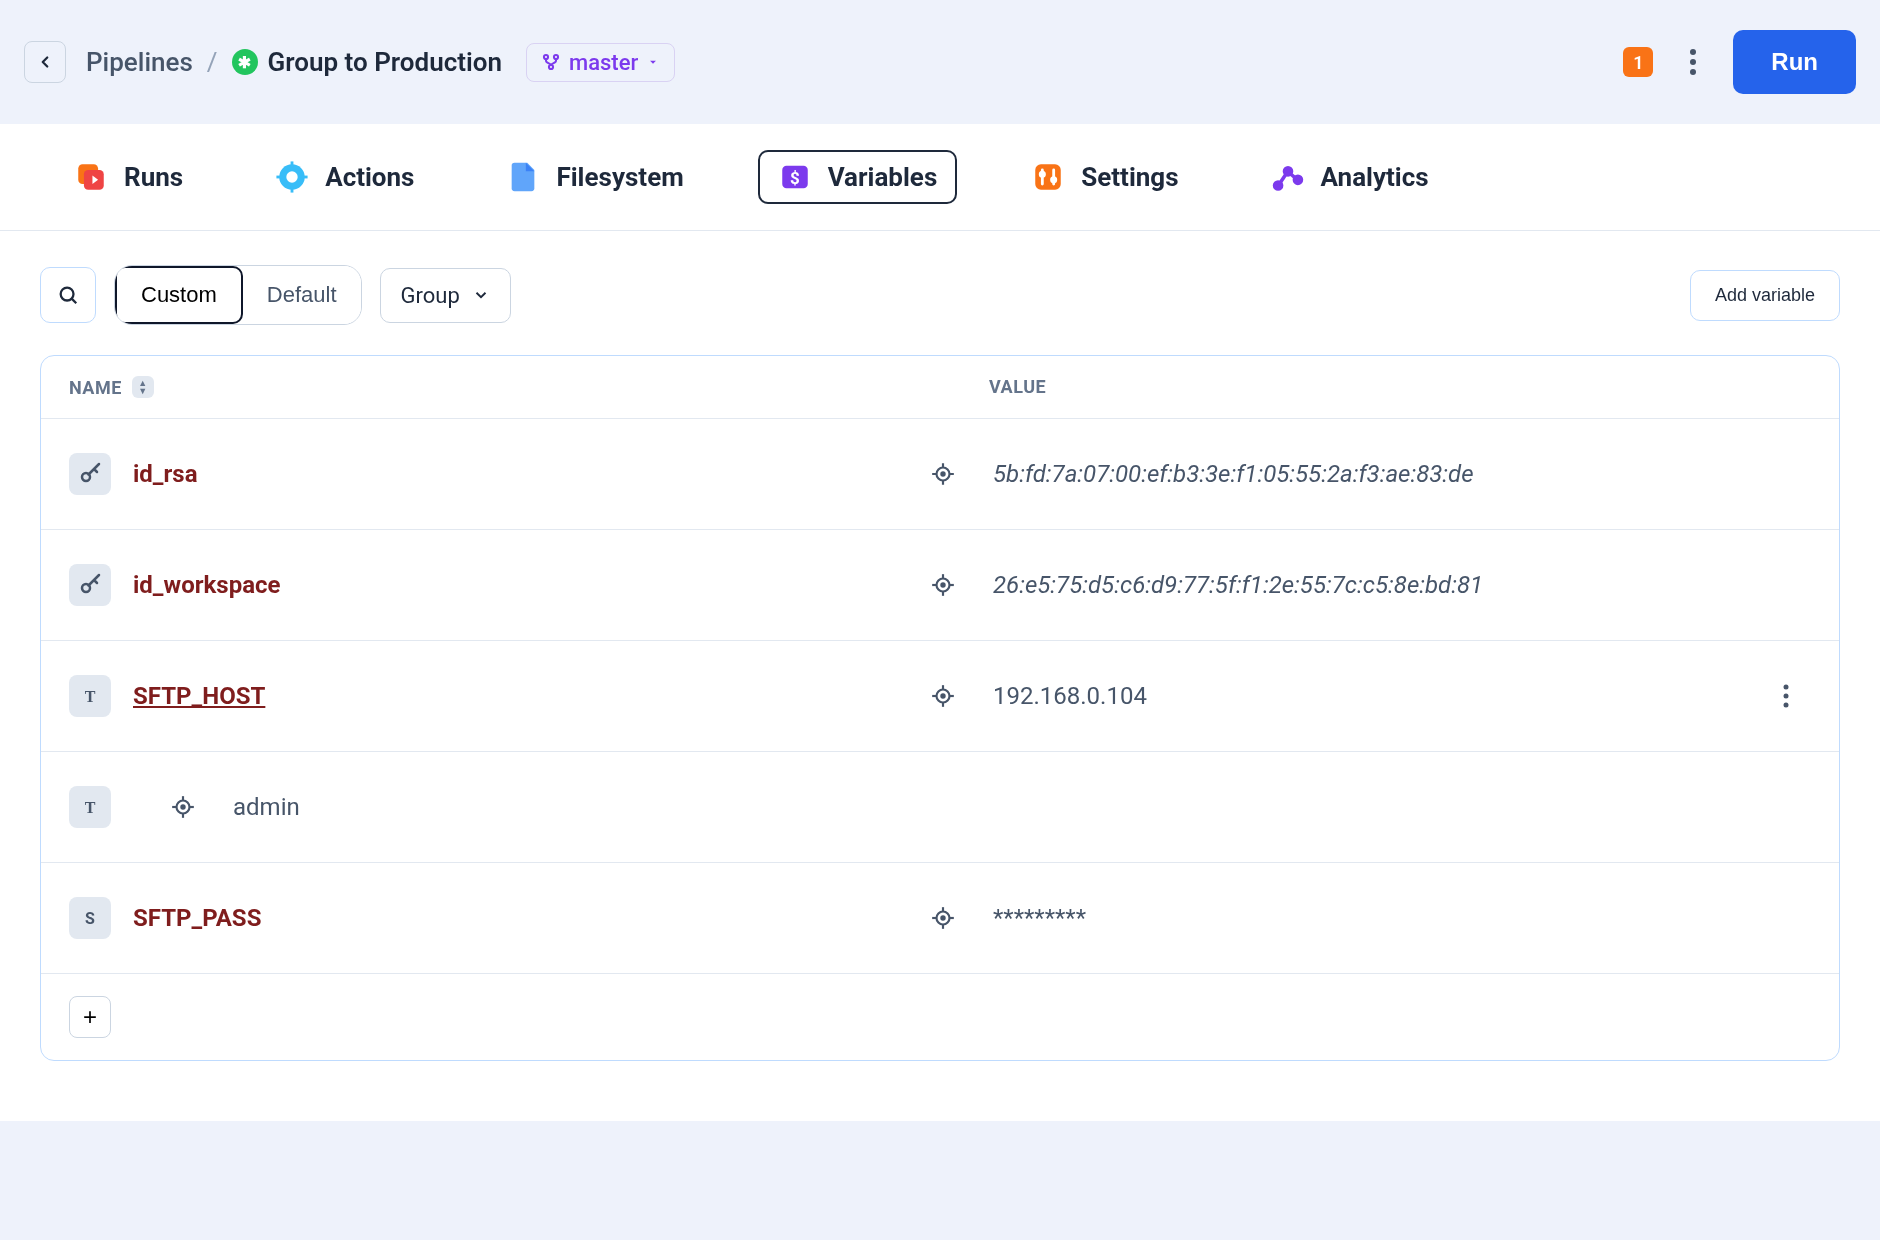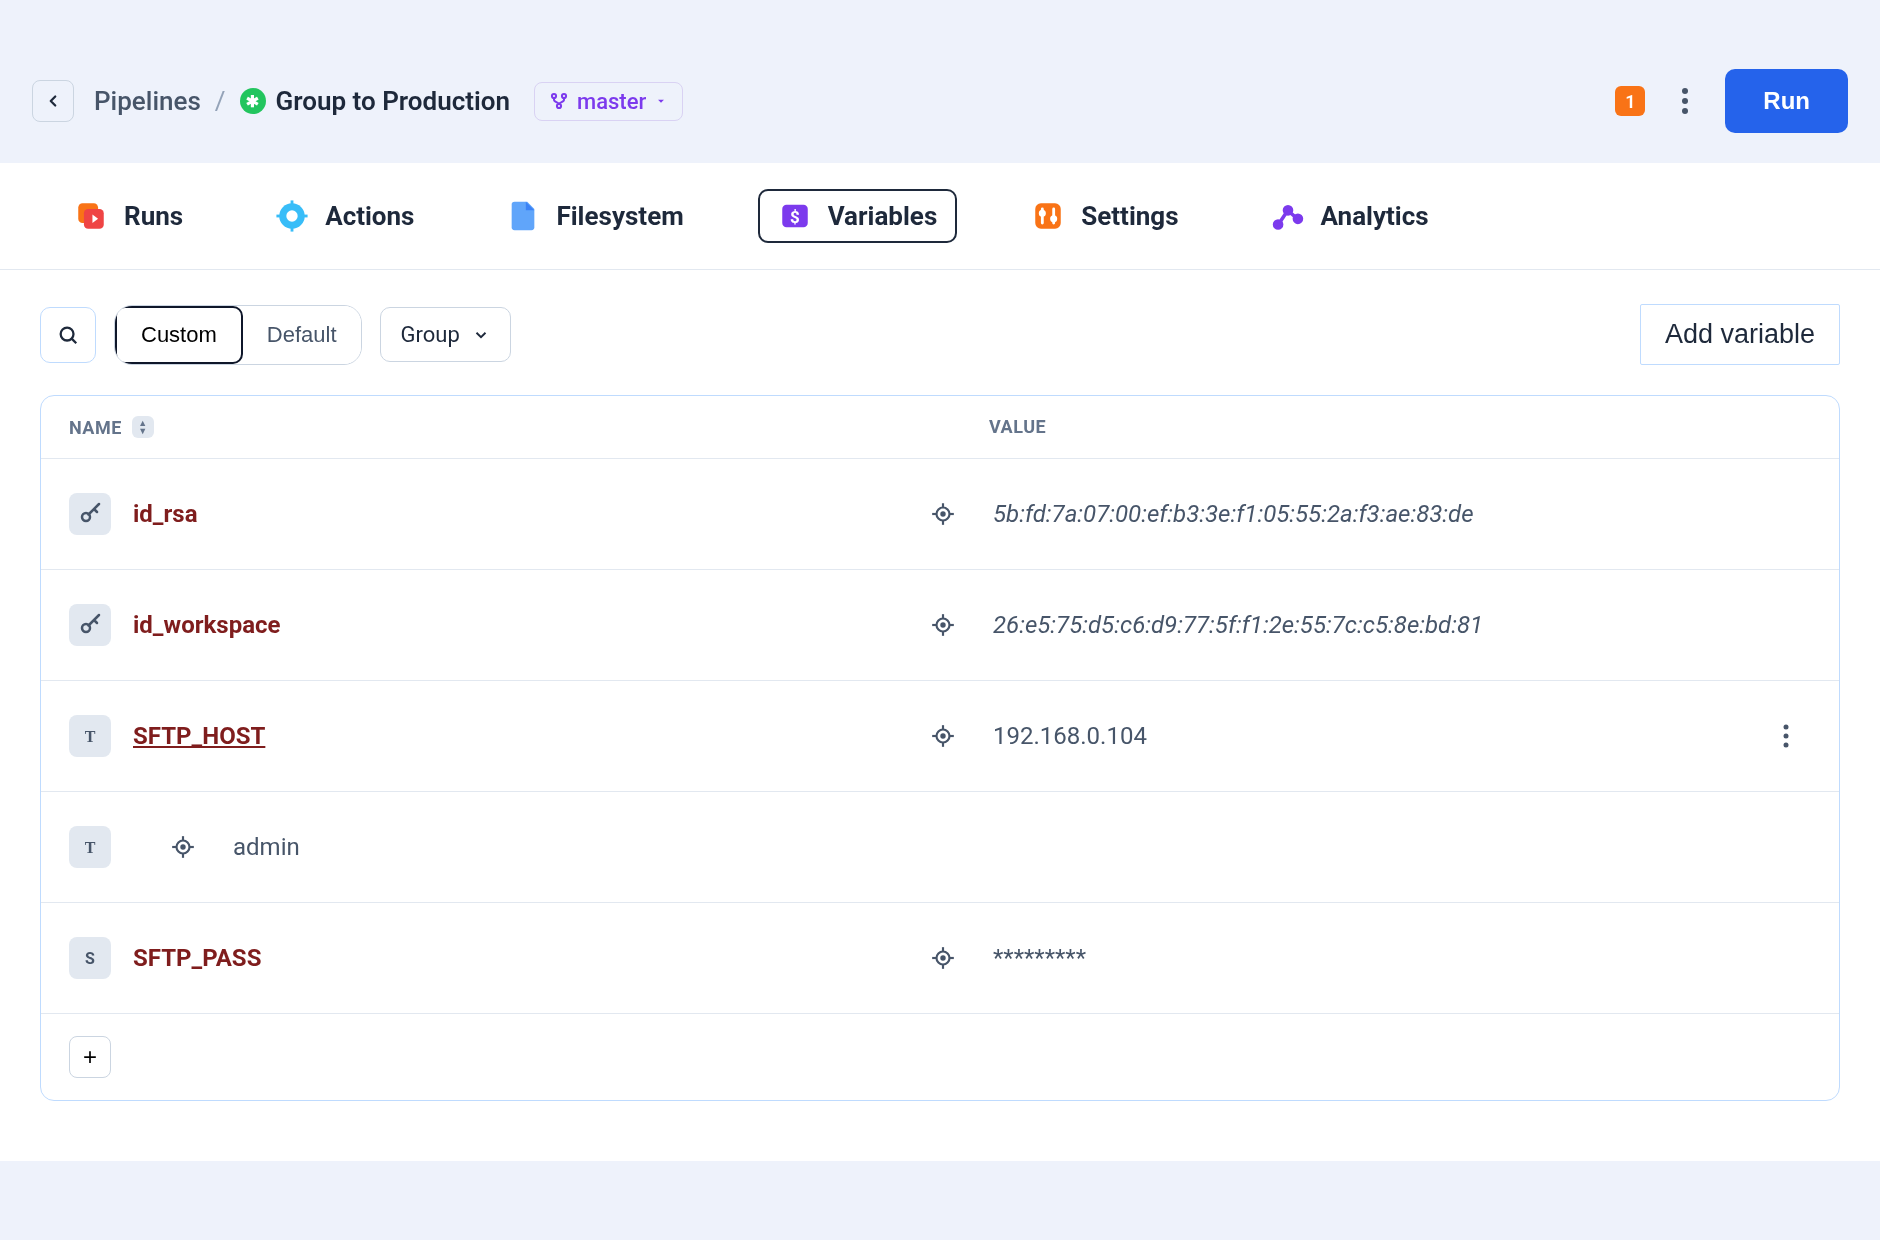--- a/index.html
+++ b/index.html
@@ -7,23 +7,22 @@
   font-family: -apple-system, BlinkMacSystemFont, "Segoe UI", Roboto, Helvetica, Arial, sans-serif;
   background: #eef2fb;
   color: #1e293b;
   width: 1880px;
   height: 1240px;
   overflow: hidden;
 }
 .header {
   display: flex;
   align-items: center;
-  padding: 30px 32px;
+  padding: 30px 24px;
   gap: 20px;
-  margin-top: 39px;
 }
 .back-btn {
   width: 42px;
   height: 42px;
   border: 1px solid #cbd5e1;
   border-radius: 8px;
   background: transparent;
   display: flex;
   align-items: center;
   justify-content: center;
@@ -78,21 +77,21 @@
   width: 56px; height: 56px; border: 1px solid #bfdbfe; border-radius: 10px;
   display:flex; align-items:center; justify-content:center; cursor:pointer;
 }
 .seg { display:flex; border: 1px solid #cbd5e1; border-radius: 18px; overflow:hidden; }
 .seg-btn { padding: 14px 24px; border:none; background:#fff; font-size: 22px; font-weight: 500; cursor:pointer; }
 .seg-btn.active { border: 2px solid #0f172a; border-radius: 10px; }
 .seg-btn:not(.active){ color:#475569; }
 .group-select { display:flex; align-items:center; gap:12px; border:1px solid #cbd5e1; border-radius:10px; padding: 14px 20px; font-size:22px; cursor:pointer; }
 .add-var-btn {
   margin-left:auto; border:1px solid #bfdbfe; background:#fff; color:#1e293b;
-  border-radius:2px; padding: 14px 24px; font-size: 27px; font-weight:500; cursor:pointer;
+  border-radius:10px; padding: 14px 24px; font-size: 18px; font-weight:500; cursor:pointer;
 }
 
 .table { margin-top: 30px; border:1px solid #bfdbfe; border-radius: 14px; overflow:hidden; }
 .thead { display:flex; padding: 20px 28px; font-size:18px; font-weight:700; color:#64748b; letter-spacing: .5px; }
 .th-name { flex: 0 0 920px; display:flex; align-items:center; gap: 10px; }
 .sort-badge { width:22px; height:22px; background:#e2e8f0; border-radius:6px; display:flex; flex-direction:column; align-items:center; justify-content:center; gap:1px;}
 .sort-badge span{ font-size:9px; line-height:7px; color:#64748b;}
 .th-value { flex: 1; }
 .row { display:flex; align-items:center; padding: 34px 28px; border-top:1px solid #e2e8f0; font-size: 24px; }
 .row .icon-box { width:42px; height:42px; border-radius:8px; background:#e2e8f0; display:flex; align-items:center; justify-content:center; margin-right: 22px; flex-shrink:0; }

